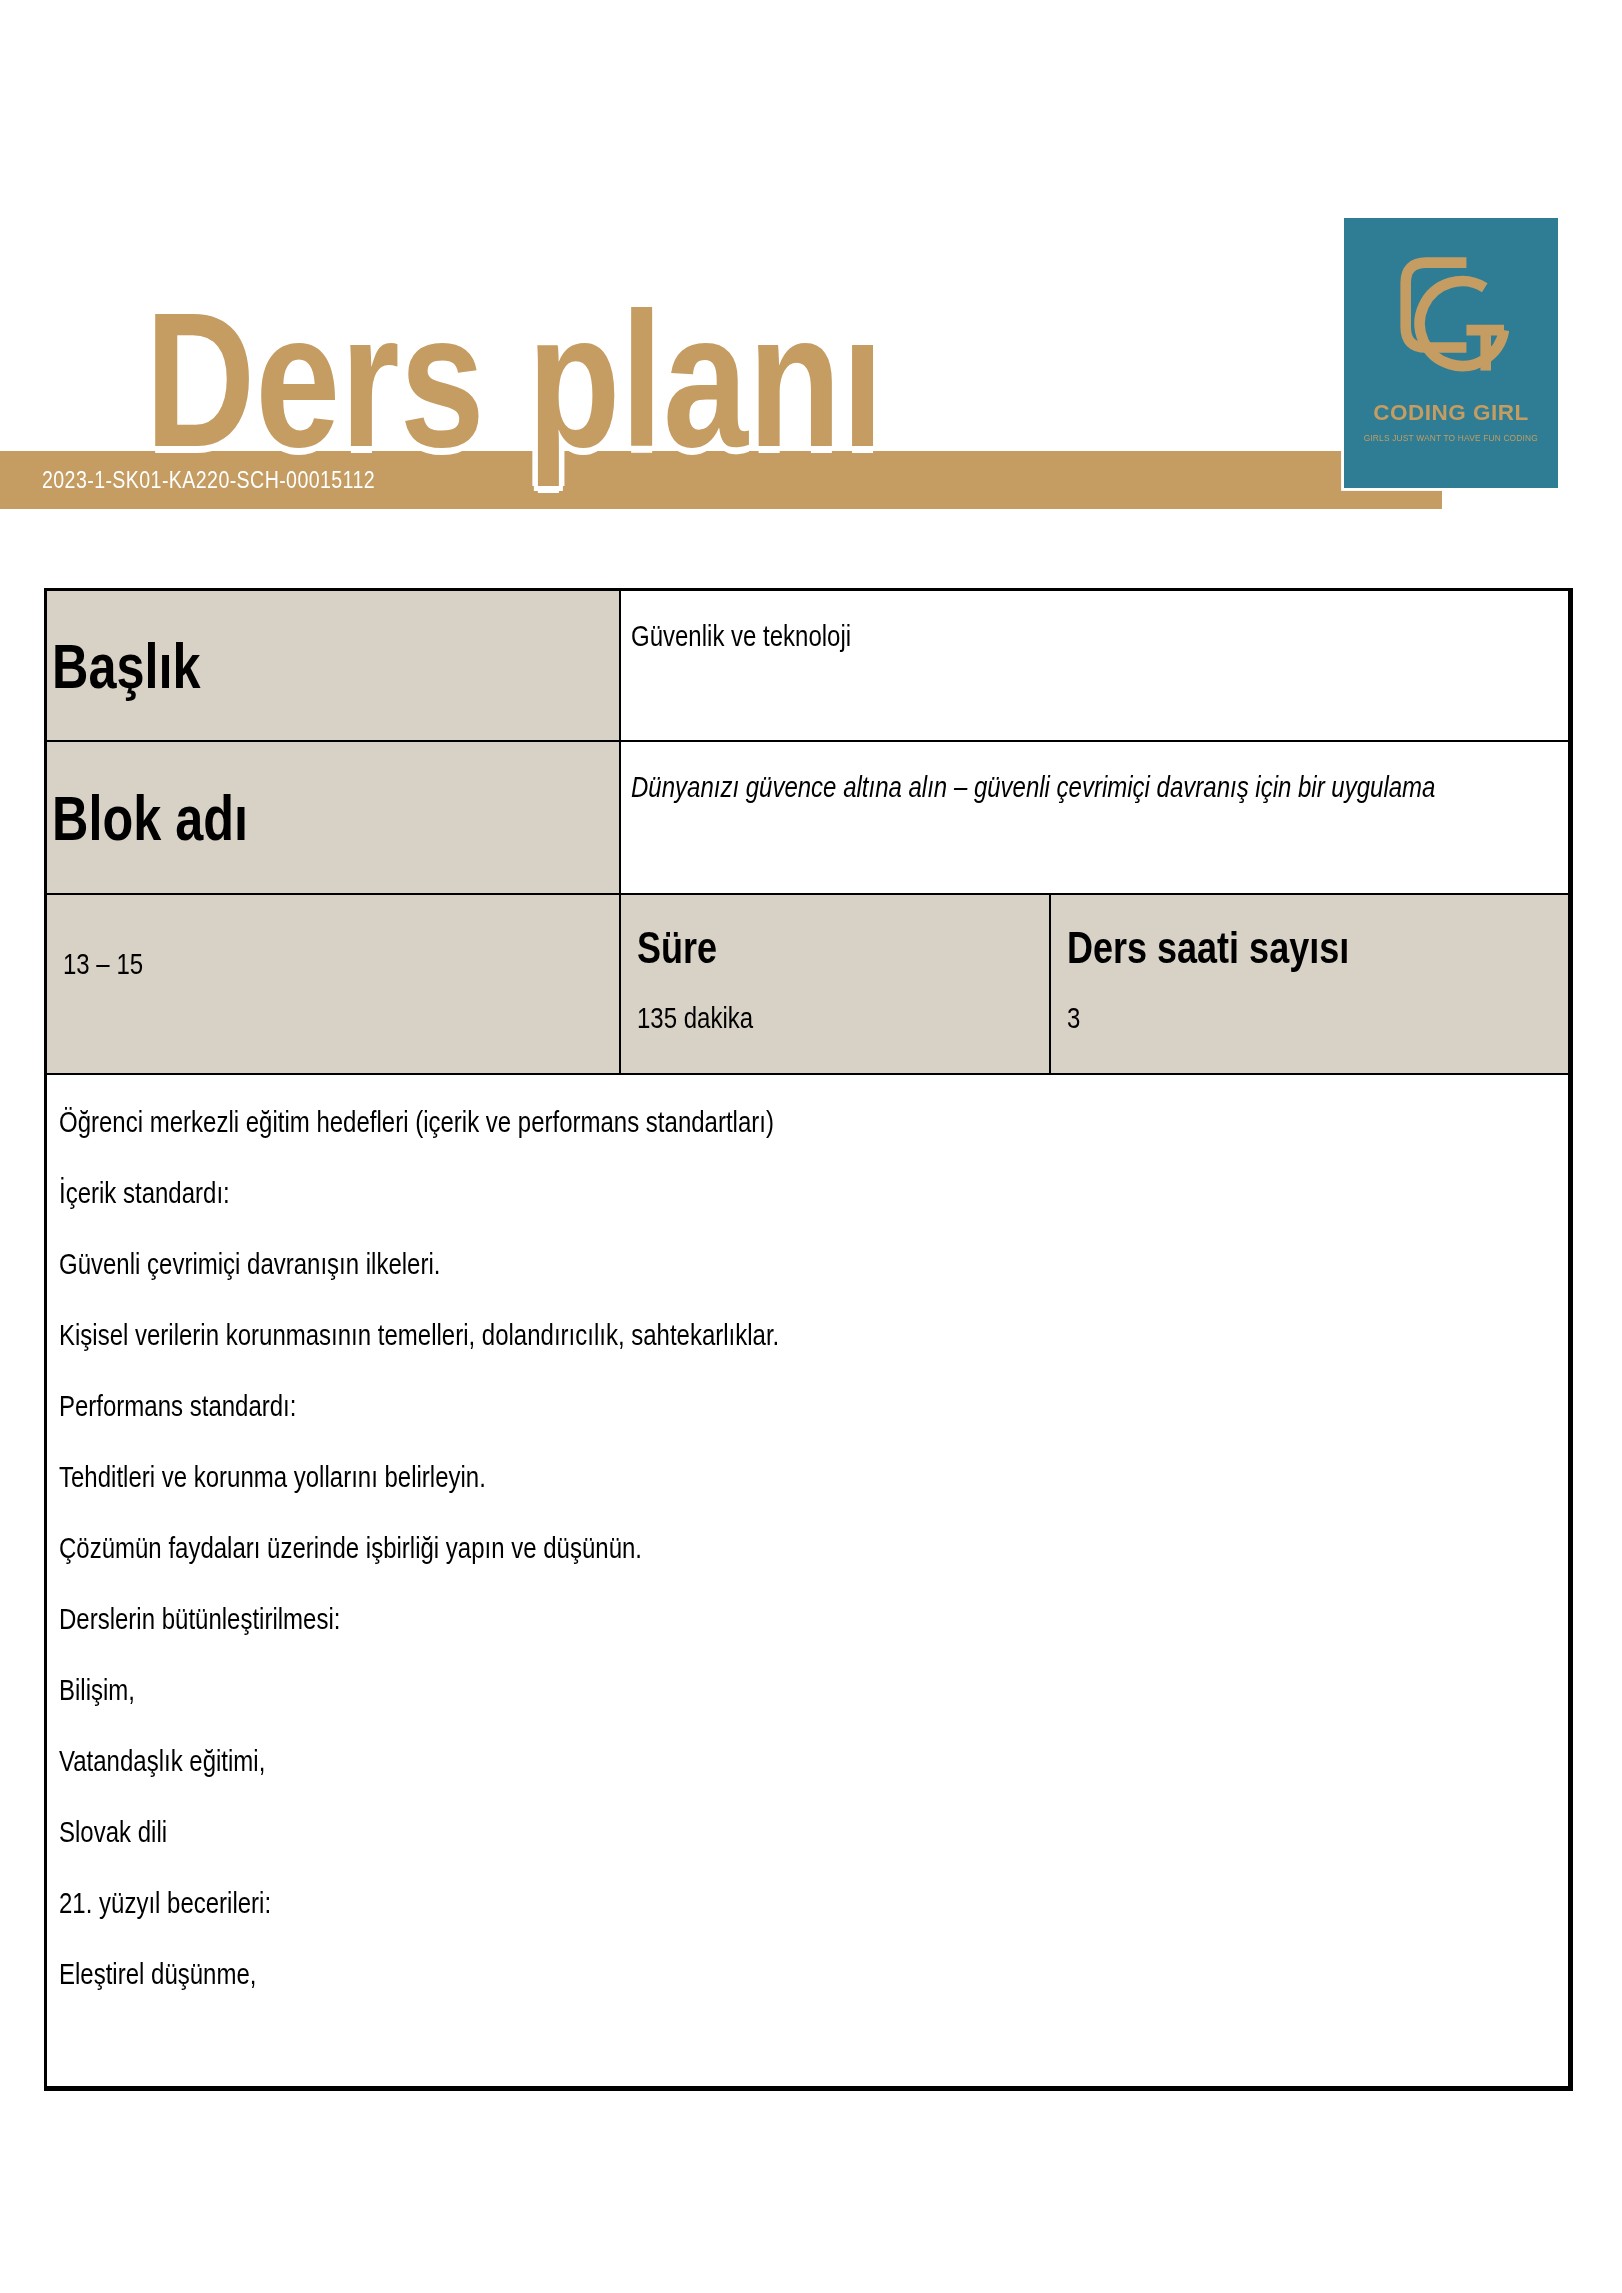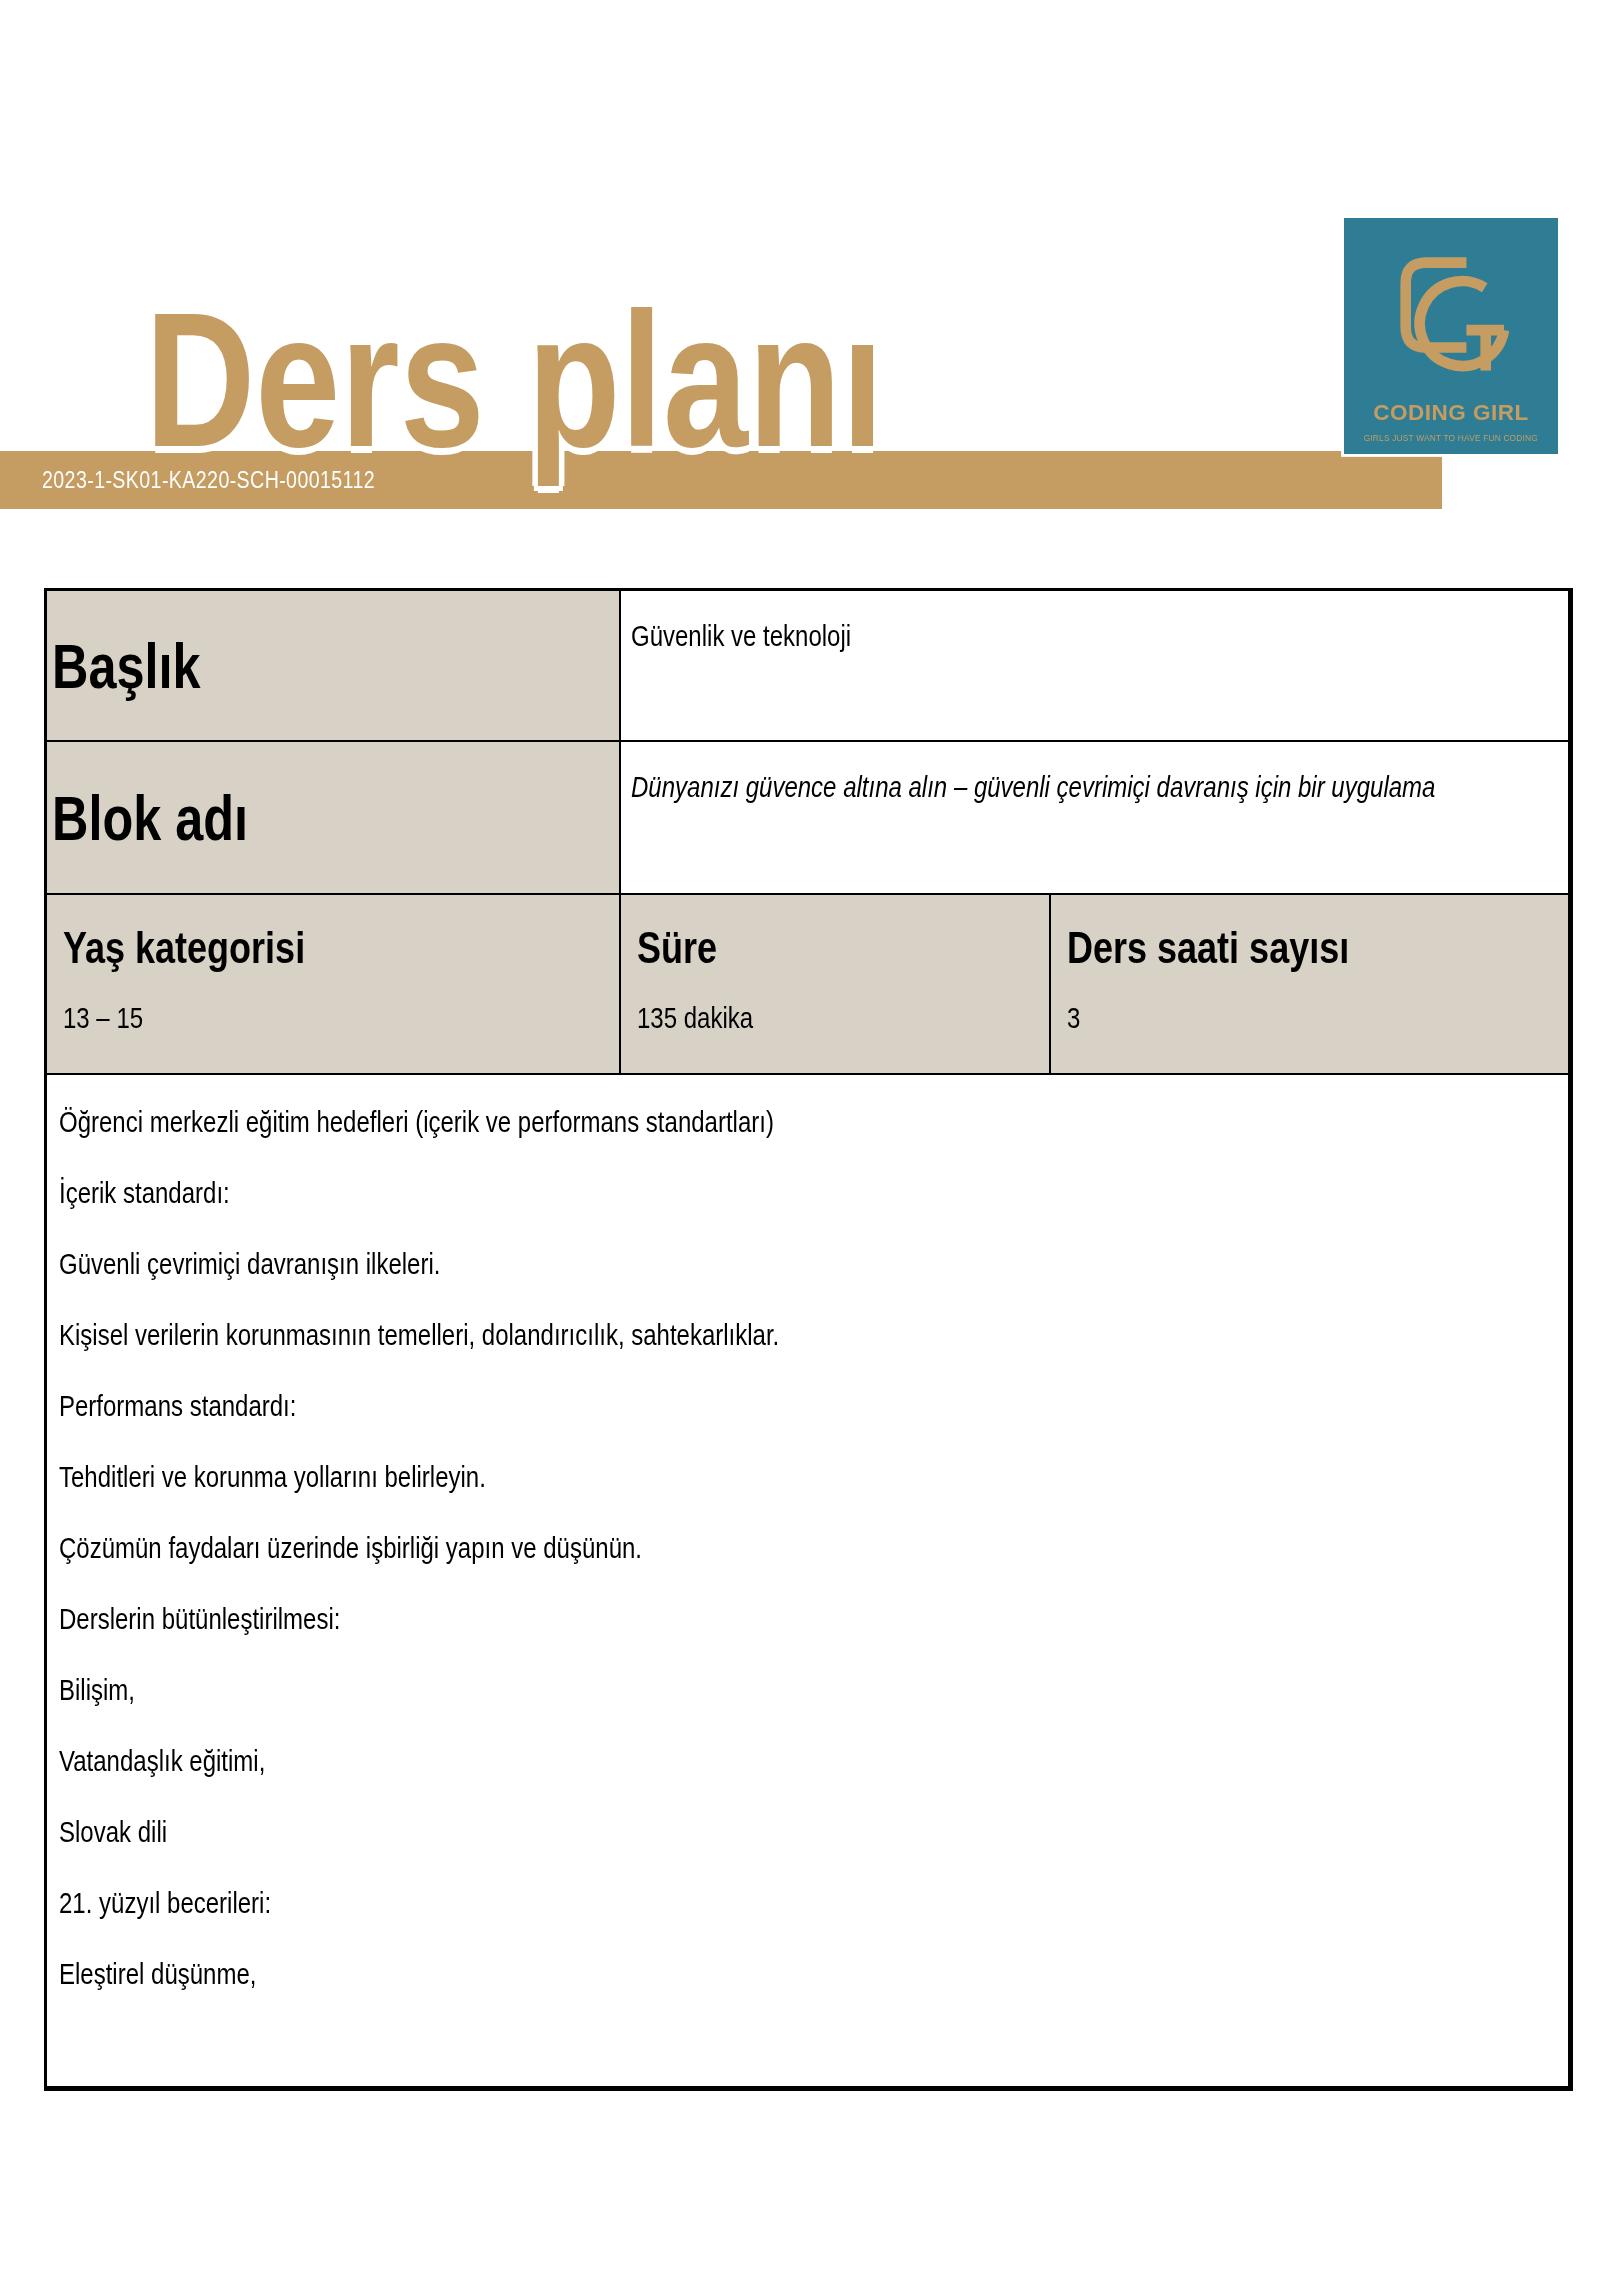--- a/index.html
+++ b/index.html
@@ -39,21 +39,21 @@
       -4.9px -4.9px 0 #fff, 4.9px 4.9px 0 #fff, -4.9px 4.9px 0 #fff, 4.9px -4.9px 0 #fff;
   }
 
   
   .cond     { display:inline-block; transform:scaleX(0.8);  transform-origin:0 50%; white-space:nowrap; }
   .cond-sm  { display:inline-block; transform:scaleX(0.9);  transform-origin:50% 50%; white-space:nowrap; }
 
   
   .logo {
     position:absolute; left:1344px; top:218px;
-    width:214px; height:236px;
+    width:214px; height:270px;
     background:#2E7D94;
     z-index:3;
     box-shadow:0 0 0 2.9px #ffffff;
     display:flex; flex-direction:column; align-items:center;
   }
   .logo svg { margin-top:35px; }
   .logo-name {
     margin-top:13.7px;
     font-size:22.5px; font-weight:bold; color:#C59D62;
     letter-spacing:0.5px; white-space:nowrap;
@@ -142,21 +142,20 @@
     </div>
 
     <div class="cell beige label-cell">
       <span class="cond">Blok adı</span>
     </div>
     <div class="cell value-cell italic span2">
       <span class="cond">Dünyanızı güvence altına alın – güvenli çevrimiçi davranış için bir uygulama</span>
     </div>
 
     <div class="cell beige head-cell">
-      <span class="hdr"><span class="cond">Yaş kategorisi</span></span>
       <span class="val"><span class="cond">13 – 15</span></span>
     </div>
     <div class="cell beige head-cell">
       <span class="hdr"><span class="cond">Süre</span></span>
       <span class="val"><span class="cond">135 dakika</span></span>
     </div>
     <div class="cell beige head-cell">
       <span class="hdr"><span class="cond">Ders saati sayısı</span></span>
       <span class="val"><span class="cond">3</span></span>
     </div>

